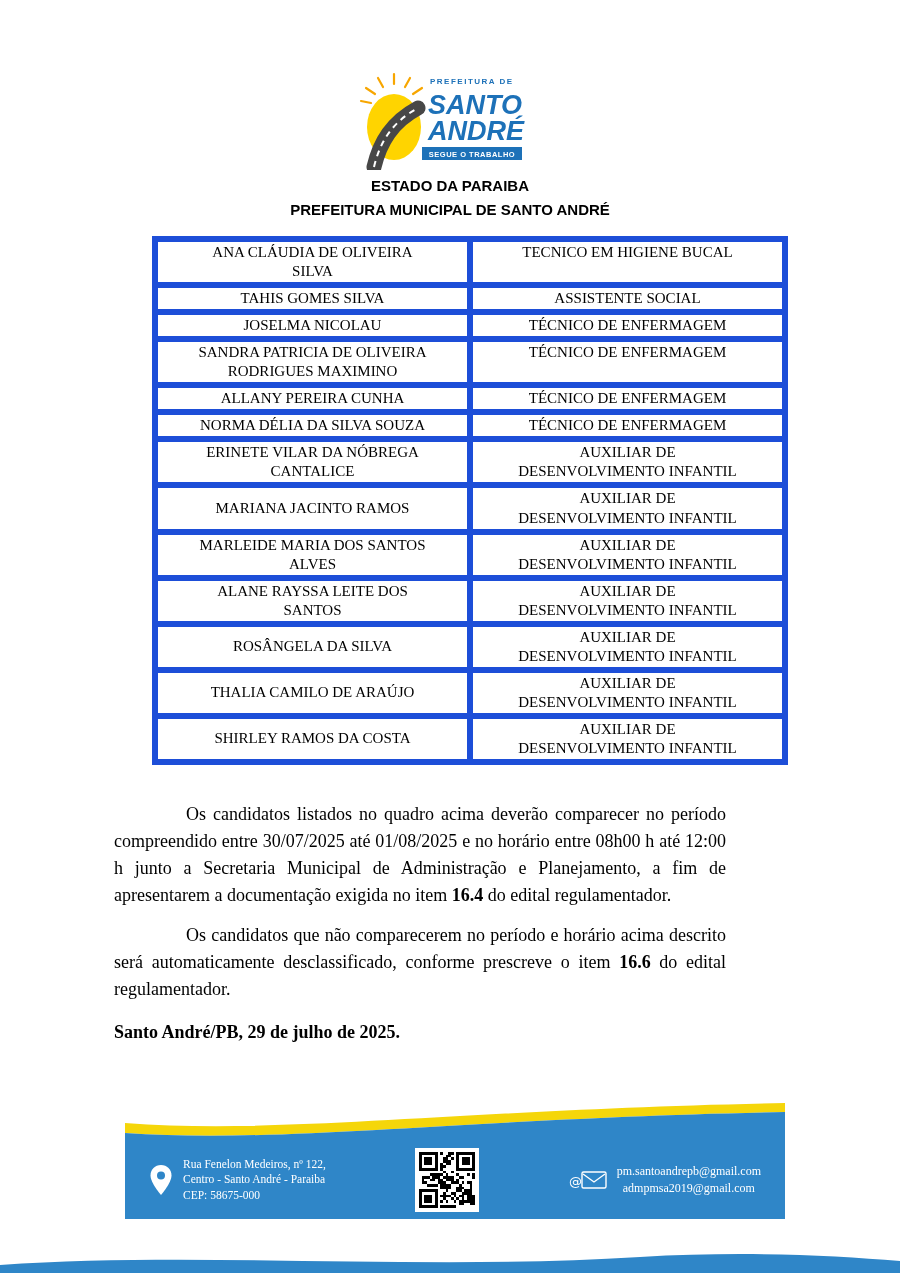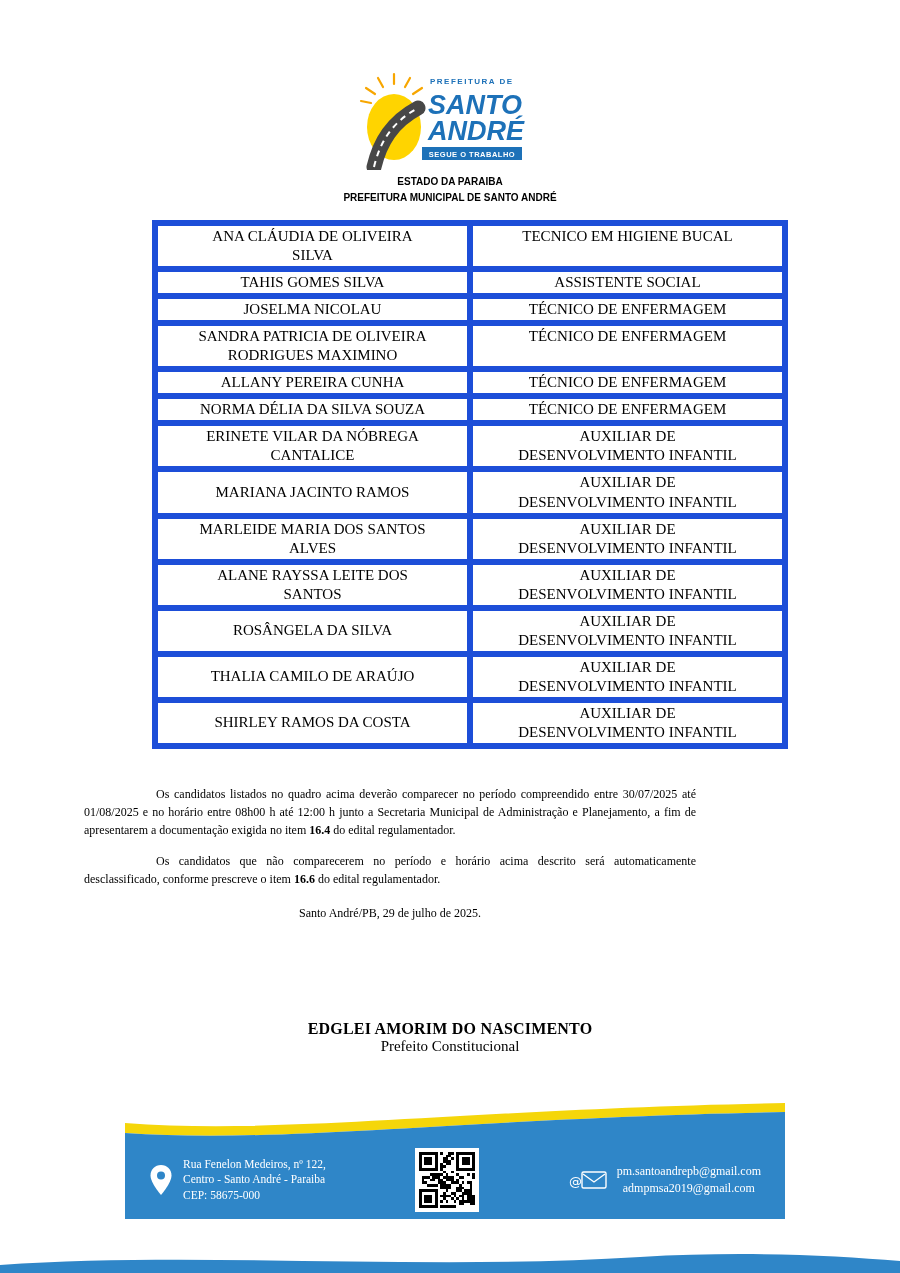--- a/index.html
+++ b/index.html
@@ -8,44 +8,44 @@
     width:900px; height:1273px;
     font-family:"Liberation Serif", serif;
     color:#000;
   }
   .page { position:relative; width:900px; height:1273px; background:#fff; overflow:hidden; }
 
   
   .logo-wrap { padding-top:70px; display:flex; justify-content:center; }
   .gov-lines {
     text-align:center; font-family:"Liberation Sans", sans-serif;
-    font-weight:bold; font-size:10px; line-height:1.6; margin-top:4px;
+    font-weight:bold; font-size:15px; line-height:1.6; margin-top:4px;
   }
 
   
   table.candidates {
     border-collapse:collapse; table-layout:fixed;
     width:630px; margin:14px 0 0 152px;
     font-size:15px;
   }
   table.candidates td {
     border:6px solid #1d4ed8; text-align:center;
     padding:1px 10px; line-height:1.27;
     white-space:pre-line; overflow:hidden;
   }
   td.col-name { width:315px; vertical-align:middle; }
   td.col-pos  { width:315px; vertical-align:top; }
 
   
   .body-text {
-    width:612px; margin:36px 0 0 84px;
-    font-size:12px; line-height:1.5; text-align:justify;
+    width:612px; margin:36px 0 0 114px;
+    font-size:18px; line-height:1.5; text-align:justify;
   }
   .body-text p { text-indent:72px; margin-bottom:13px; }
-  .body-text p.date-line { text-indent:0; text-align:center; margin-top:16px; margin-bottom:0; }
+  .body-text p.date-line { text-indent:0; text-align:left; margin-top:16px; margin-bottom:0;font-weight:bold; }
 
   
   .signature { text-align:center; margin-top:98px; }
   .sig-name { font-weight:bold; font-size:16px; letter-spacing:.2px; }
   .sig-title { font-size:15px; margin-top:0; }
 
   
   .footer { position:absolute; left:0; right:0; bottom:0; height:175px; pointer-events:none; }
   .footer-waves { position:absolute; left:125px; bottom:132px; width:660px; height:40px; display:block; }
   .footer-band {

